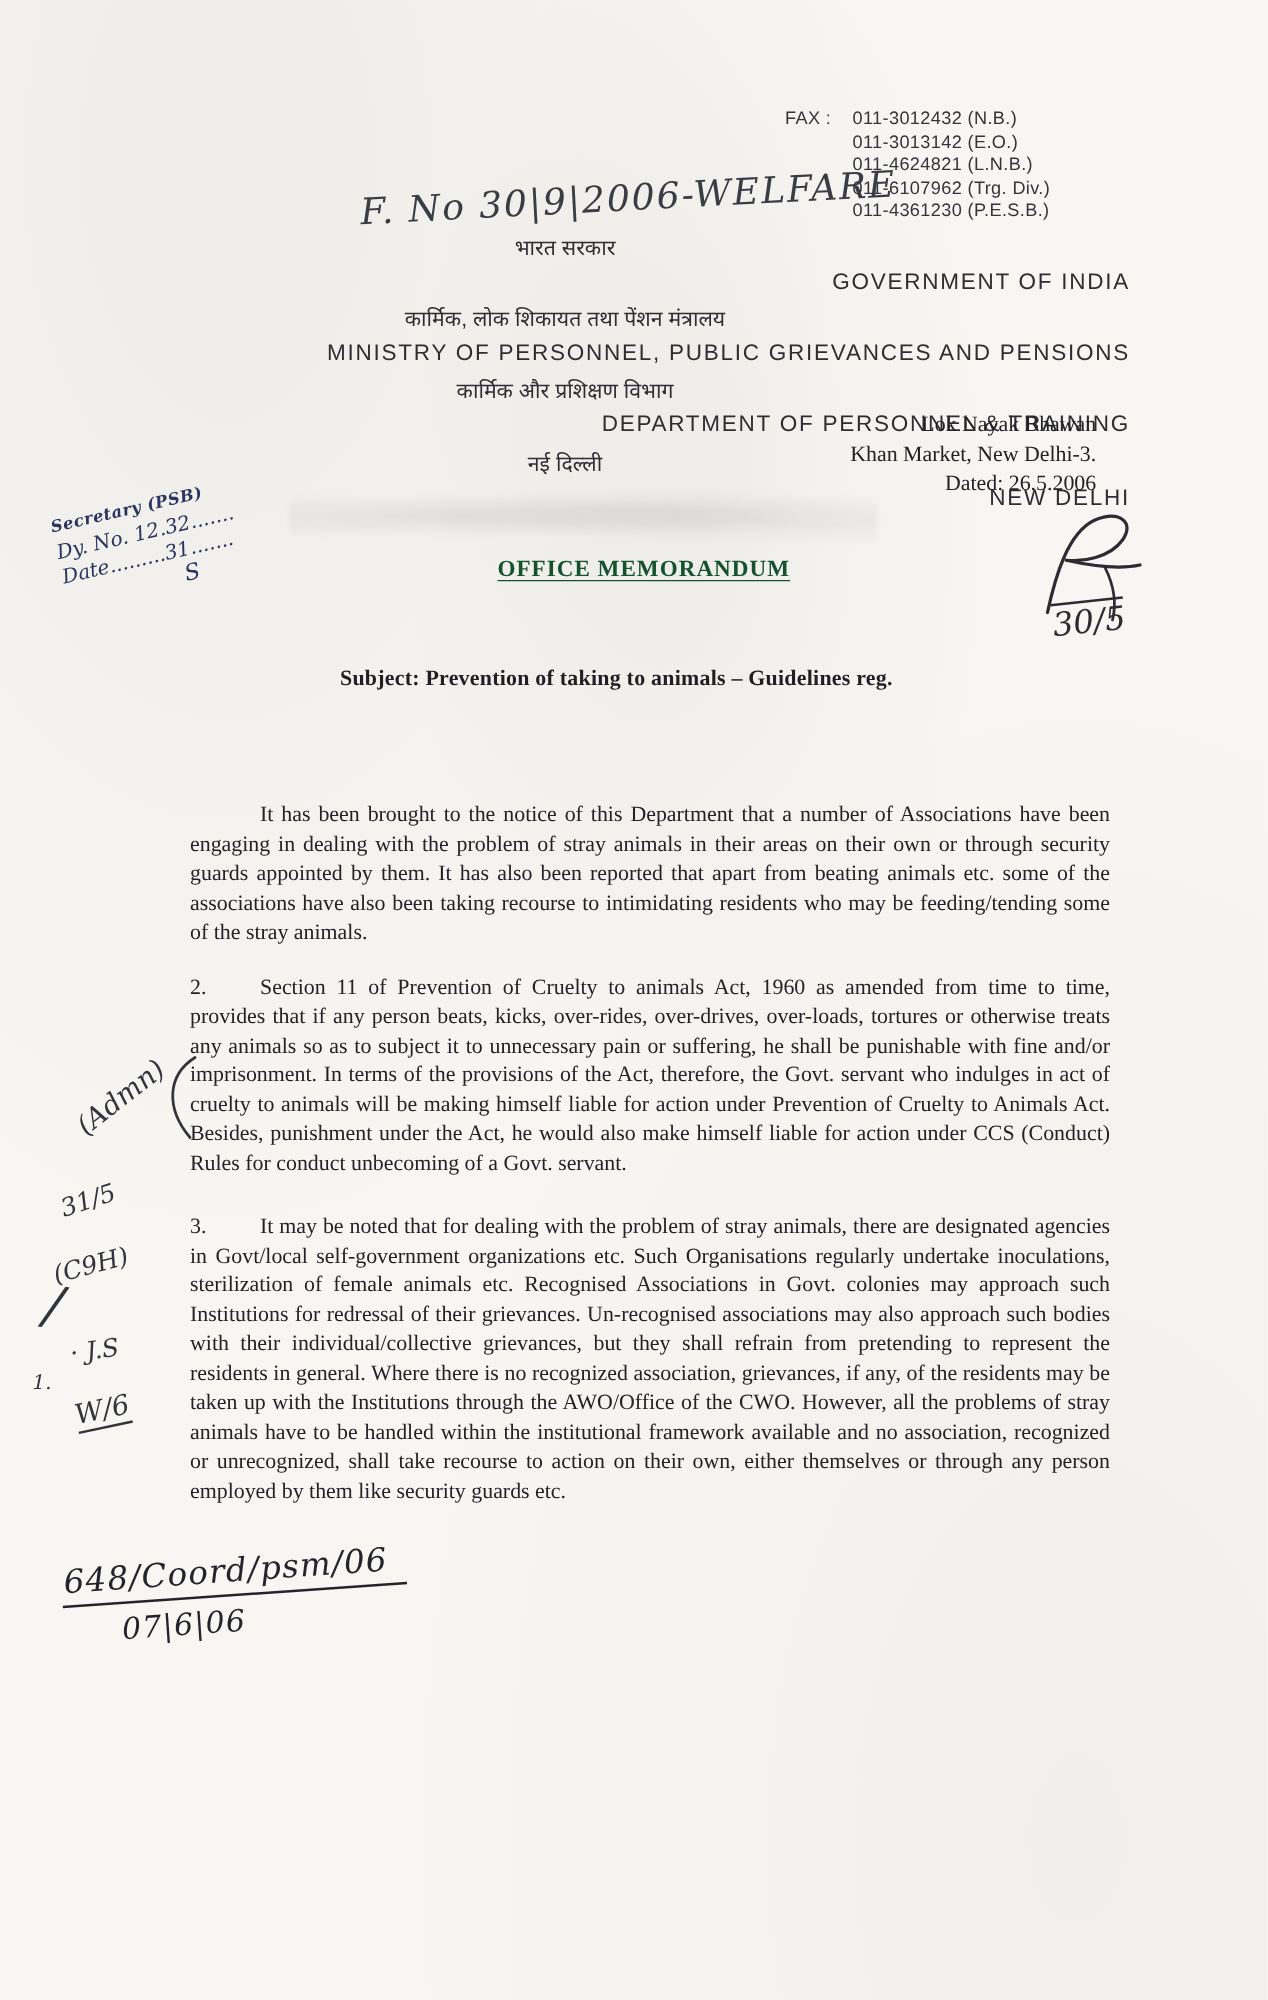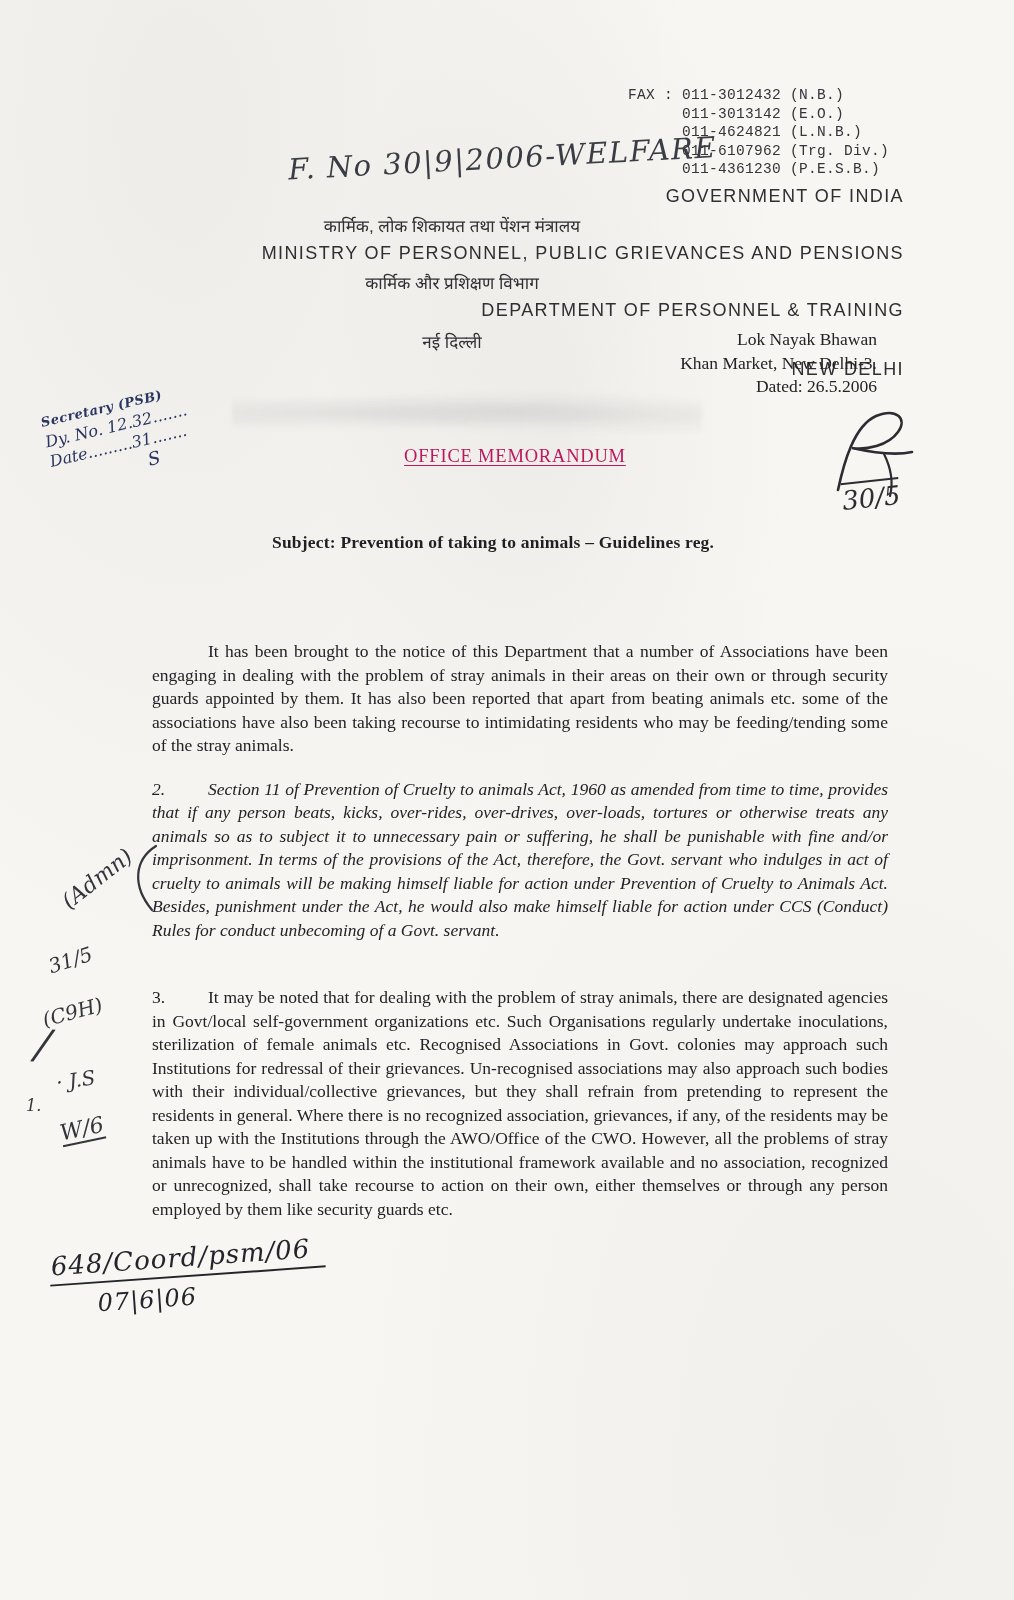--- a/index.html
+++ b/index.html
@@ -23,21 +23,21 @@
     background:
       radial-gradient(ellipse at 20% 50%, rgba(100,100,110,0.10), transparent 60%),
       radial-gradient(ellipse at 60% 40%, rgba(100,100,110,0.08), transparent 55%),
       radial-gradient(ellipse at 90% 60%, rgba(100,100,110,0.07), transparent 55%);
     filter:blur(2px);
   }
 
   
   .fax-block {
     position:absolute; top:86px; left:628px;
-    font-family:Liberation Mono, monospace;
+    font-family:Liberation Sans, sans-serif;
     font-size:14.5px; line-height:18.5px; color:#34343a;
     letter-spacing:0.3px;
   }
   .fax-row { display:flex; }
   .fax-label { width:54px; flex:0 0 54px; }
 
   
   .file-no {
     position:absolute; top:142px; left:288px; width:400px;
     font-family:"DejaVu Serif", serif; font-style:italic;
@@ -71,22 +71,22 @@
   .stamp-l1 { font-size:13px; font-weight:bold; letter-spacing:0.5px; }
   .stamp-l2 { font-size:16px; }
   .stamp-l3 { font-size:16px; }
   .stamp-l4 { font-size:18px; margin-left:96px; }
 
   
   .om-title {
     position:absolute; top:446px; left:0; width:1030px; text-align:center;
   }
   .om-title span {
-    font-weight:normal; font-size:18.5px; letter-spacing:0.8px;
-    text-decoration:underline; text-underline-offset:3px; color:#be185d;
+    font-weight:bold; font-size:18.5px; letter-spacing:0.8px;
+    text-decoration:underline; text-underline-offset:3px; color:#14532d;
   }
 
   
   .signature { position:absolute; top:408px; left:824px; }
   .sig-num {
     position:absolute; top:480px; left:842px;
     font-family:"DejaVu Serif", serif; font-style:italic;
     font-size:26px; color:#2c2c32; transform:rotate(-6deg);
     border-top:2px solid #2c2c32; padding-top:1px;
   }
@@ -96,21 +96,21 @@
     position:absolute; top:532px; left:272px;
     font-weight:bold; font-size:17.5px; color:#1f1f24; letter-spacing:0.2px;
   }
 
   
   .body-text {
     position:absolute; top:594px; left:152px; width:736px;
     font-size:17.5px; line-height:23.5px; text-align:justify; color:#222227;
   }
   .para { margin-bottom:20px; }
-  .para.gap-large { margin-bottom:44px;font-style:italic; }
+  .para.gap-large { margin-bottom:27px; }
   .para-first { text-indent:56px;margin-top:46px; }
   .pnum { display:inline-block; width:56px; text-indent:0; }
 
   
   .mn {
     position:absolute; font-family:"DejaVu Serif", serif; font-style:italic;
     color:#33353c; white-space:nowrap;
   }
   .mn-0 { top:866px; left:56px; font-size:22px; transform:rotate(-38deg); }
   .mn-1 { top:948px; left:48px; font-size:20px; transform:rotate(-18deg); }
@@ -156,20 +156,21 @@
   </div>
   <div class="fax-row">
     <span class="fax-label"></span>
     <span>011-4361230  (P.E.S.B.)</span>
   </div>
 </div>
 
 <div class="file-no">F. No 30|9|2006-WELFARE</div>
 
 <div class="letterhead">
+  <div class="lh-hindi">भारत सरकार</div>
   <div class="lh-en">GOVERNMENT OF INDIA</div>
   <div class="lh-hindi">कार्मिक, लोक शिकायत तथा पेंशन मंत्रालय</div>
   <div class="lh-en">MINISTRY OF PERSONNEL, PUBLIC GRIEVANCES AND PENSIONS</div>
   <div class="lh-hindi">कार्मिक और प्रशिक्षण विभाग</div>
   <div class="lh-en small-gap">DEPARTMENT OF PERSONNEL &amp; TRAINING</div>
   <div class="lh-hindi">नई दिल्ली</div>
   <div class="lh-en">NEW DELHI</div>
 </div>
 
 <div class="address-block">

